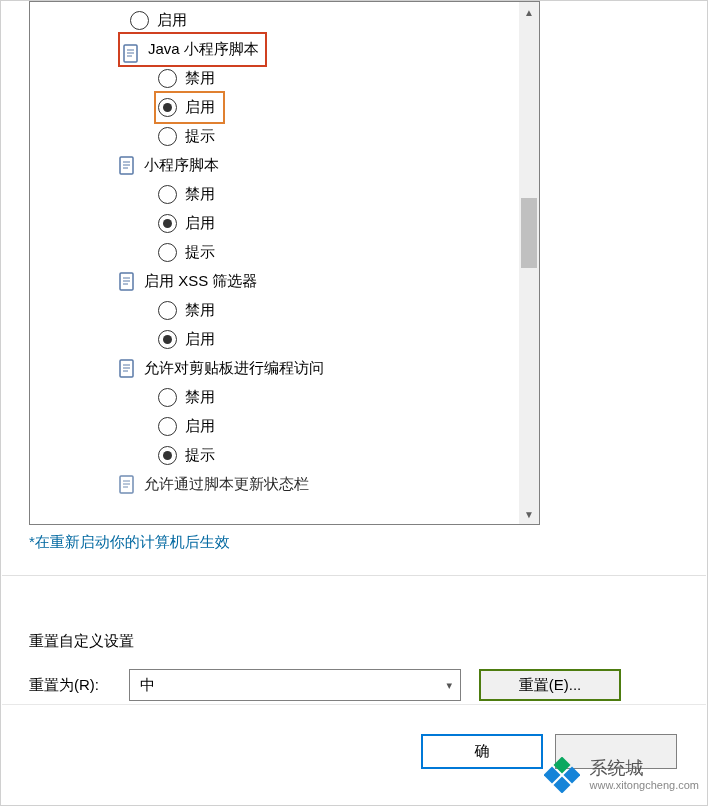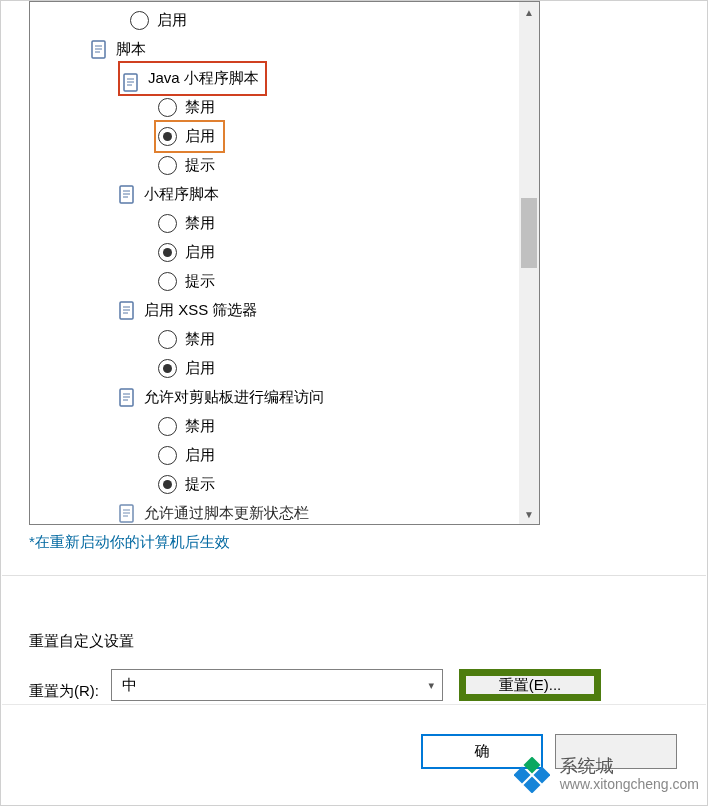--- a/index.html
+++ b/index.html
@@ -120,46 +120,47 @@
       top: 589px;
       left: 28px;
       width: 645px;
     }
     .reset-title {
       margin-bottom: 18px;
       margin-top: 42px;
     }
     .reset-row {
       display: flex;
-      align-items: flex-end;
+      align-items: center;
+      gap: 18px;
     }
     .reset-label { min-width: 82px; }
     .select-box {
       width: 332px;
       height: 32px;
       border: 1px solid #808080;
       background: #fff;
       display: flex;
       align-items: center;
       justify-content: space-between;
       padding: 0 8px 0 10px;
     }
     .select-arrow {
       font-size: 11px;
       color: #555;
     }
     .reset-btn {
       width: 142px;
       height: 32px;
-      border: 7px solid #4d7c0f;
+      border: 2px solid #4d7c0f;
       background: #f0f0f0;
       display: flex;
       align-items: center;
       justify-content: center;
-      margin-left: 16px;
+      margin-left: 0;
     }
     
     .bottom-buttons {
       position: absolute;
       bottom: 36px;
       right: 30px;
       display: flex;
       gap: 12px;
     }
     .btn {
@@ -186,21 +187,21 @@
       color: #555;
       justify-content: center;
     }
     .wm-logo {
       width: 36px;
       height: 36px;
       position: relative;
     }
     .wm-text { line-height: 1.1; }
     .wm-text .cn { font-size: 18px; }
-    .wm-text .en { font-size: 14px; color: #888; }
+    .wm-text .en { font-size: 11px; color: #888; }
     .hr-line {
       position: absolute;
       left: 1px;
       right: 1px;
       top: 574px;
       height: 1px;
       background: #e0e0e0;
     }
     .hr-line2 {
       position: absolute;
@@ -215,29 +216,20 @@
 <body>
 
 <div class="tree-container">
   <div class="tree-content">
 
     <div class="tree-row partial-first">
       <span class="radio"></span>
       <span class="label">启用</span>
     </div>
 
-    <div class="tree-row indent-1">
-      <span class="script-icon">
-        <svg width="18" height="20" viewBox="0 0 18 20">
-            <rect x="2" y="1" width="13" height="17" rx="1" fill="none" stroke="#5a7aa8" stroke-width="1.5"></rect>
-            <path d="M5 6h7M5 9h7M5 12h5" stroke="#5a7aa8" stroke-width="1"></path>
-          </svg>
-      </span>
-      <span class="label">脚本</span>
-    </div>
 
     <div class="tree-row indent-2">
       <span class="box-red">
         <span class="script-icon">
           <svg width="18" height="20" viewBox="0 0 18 20">
               <rect x="2" y="1" width="13" height="17" rx="1" fill="none" stroke="#5a7aa8" stroke-width="1.5"></rect>
               <path d="M5 6h7M5 9h7M5 12h5" stroke="#5a7aa8" stroke-width="1"></path>
             </svg>
         </span>
         <span class="label">Java 小程序脚本</span>

